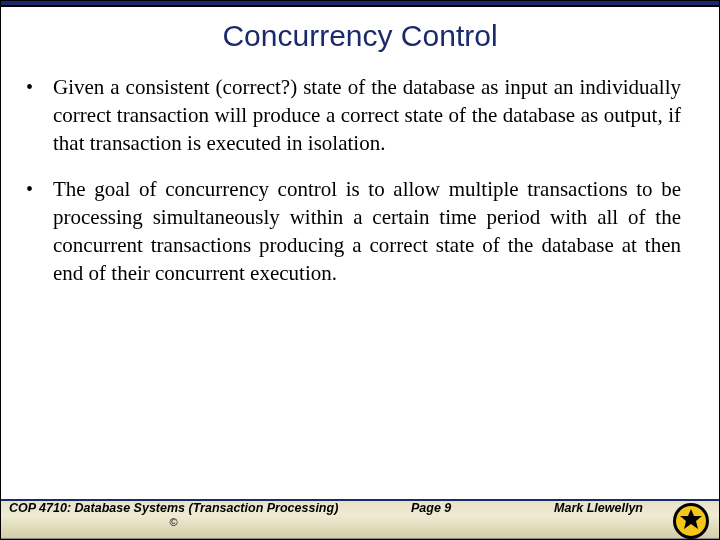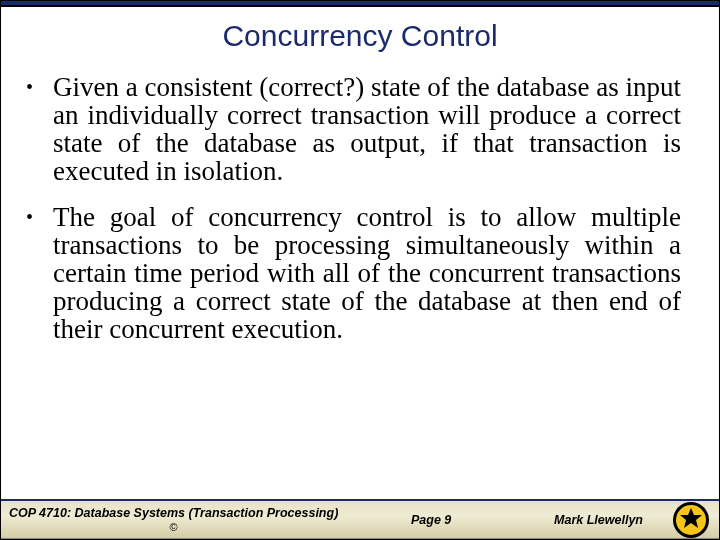--- a/index.html
+++ b/index.html
@@ -37,32 +37,32 @@
   .bullet-mark {
     width: 30px;
     flex-shrink: 0;
     font-size: 20px;
     line-height: 28px;
     text-align: left;
     padding-left: 3px;
   }
   .bullet-text {
     flex: 1;
-    font-size: 27px;
+    font-size: 21px;
     line-height: 28px;
     text-align: justify;
     color: #000;
   }
   .footer {
     height: 40px;
     background: linear-gradient(#e7e2c8, #efebd3 40%, #d4cda8);
     border-top: 2px solid #1a2a6c;
     border-bottom: 1px solid #888;
     display: flex;
-    align-items: center;
+    align-items: flex-start;
     font-family: Arial, Helvetica, sans-serif;
     font-size: 12.5px;
     font-weight: bold;
     font-style: italic;
     color: #000;
     position: relative;
   }
   .footer-left {
     padding-left: 8px;
     white-space: nowrap;

